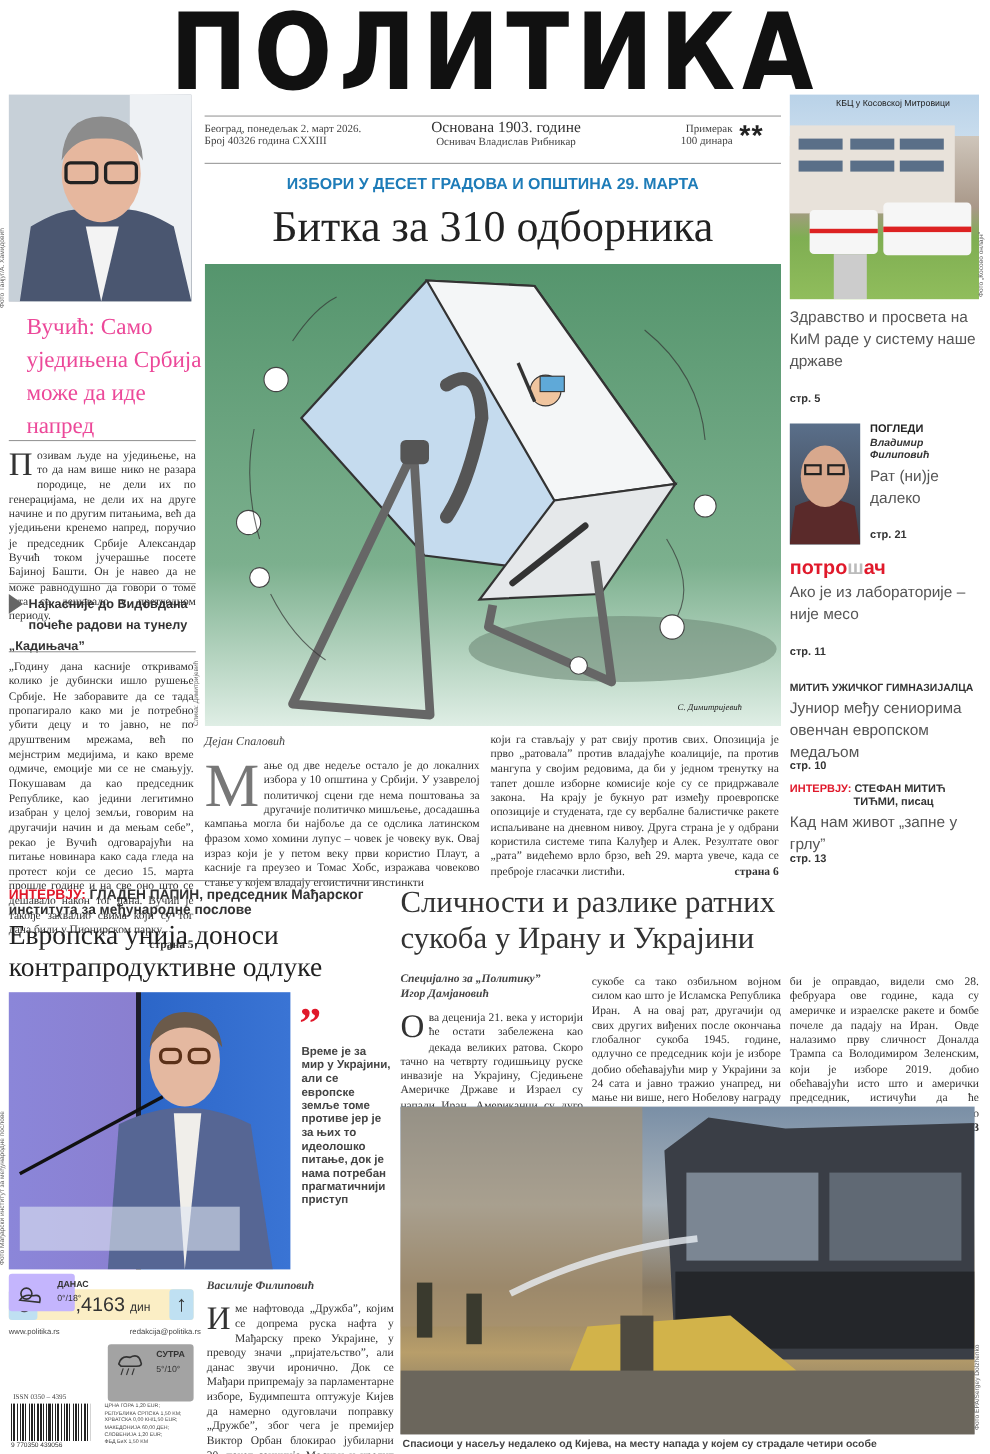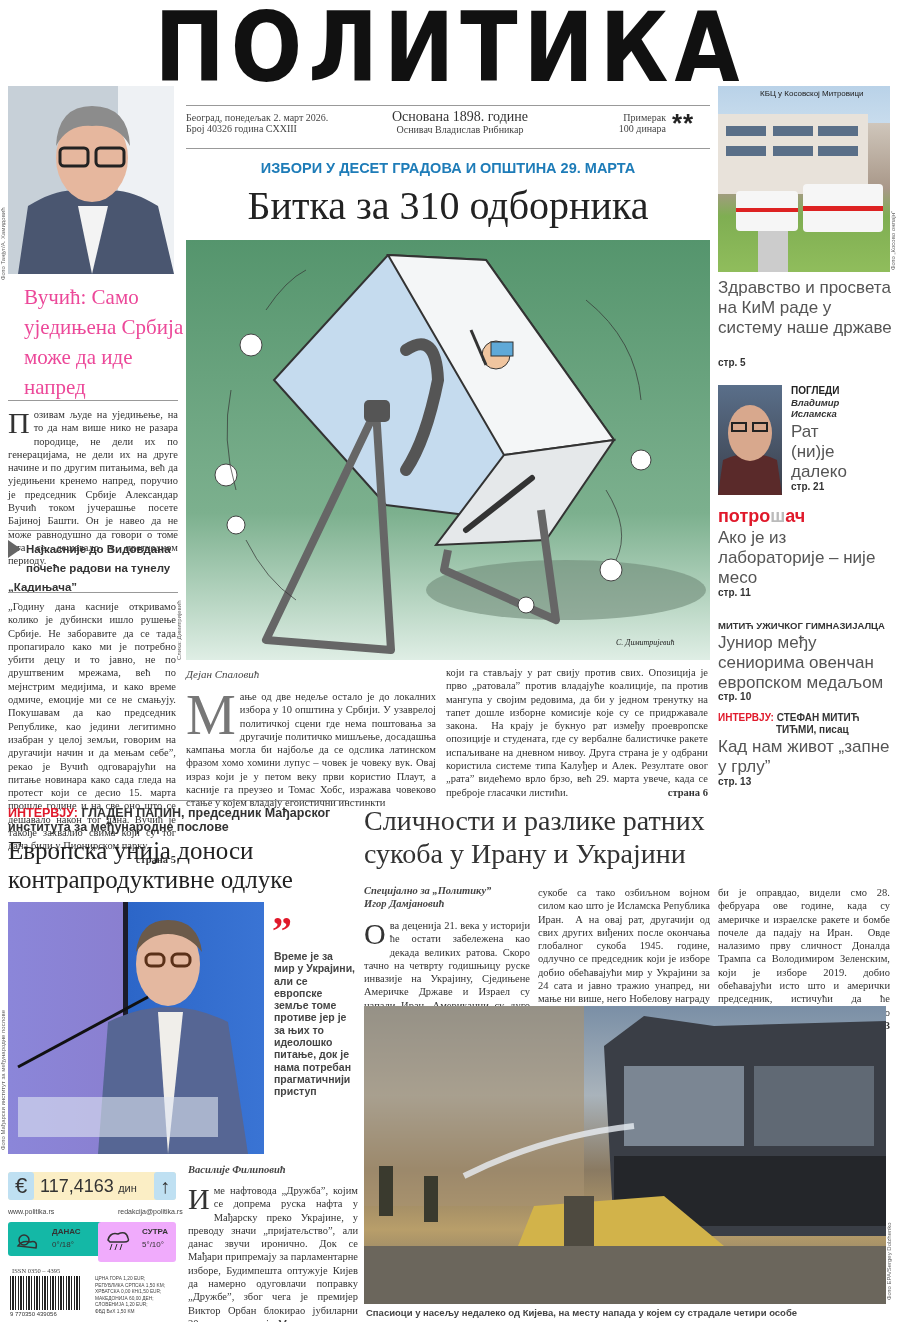--- a/index.html
+++ b/index.html
@@ -8,21 +8,21 @@
 .masthead{left:0;top:0;width:900px;height:100px;text-align:center;font-family:"DejaVu Sans",sans-serif;font-weight:bold;font-size:84px;letter-spacing:6px;line-height:96px;transform:scaleY(1.15);color:#111}
 .photo{overflow:hidden;background:#888}
 .credit{font-family:"Liberation Sans",sans-serif;font-size:6px;color:#666;writing-mode:vertical-rl;transform:rotate(180deg)}
 .hr{height:2px;background:#999}
 .meta-small{font-family:"Liberation Serif",serif;font-size:10px;line-height:11px;color:#444}
 .sans{font-family:"Liberation Sans",sans-serif}
 .serif{font-family:"Liberation Serif",serif}
 .body-text{font-family:"Liberation Serif",serif;font-size:10.5px;line-height:13.3px;text-align:justify;color:#333}
 .pageref{font-weight:bold}
 .dropcap{float:left;font-size:40px;line-height:34px;margin:2px 4px 0 0;color:#777;font-family:"Liberation Serif",serif}
-.side-head{font-family:"Liberation Sans",sans-serif;font-size:17px;line-height:20px;color:#555}
+.side-head{font-family:"Liberation Sans",sans-serif;font-size:14px;line-height:20px;color:#555}
 .str{font-family:"Liberation Sans",sans-serif;font-size:10px;font-weight:bold;color:#333}
 .kicker{font-family:"Liberation Sans",sans-serif;font-weight:bold;font-size:11px;color:#333}
 .red{color:#e0192b}
 .box{border-radius:3px}
 </style>
 </head>
 <body>
 
 <div class="abs masthead">ПОЛИТИКА</div>
 
@@ -39,21 +39,21 @@
   </svg>
 </div>
 <div class="abs credit" style="left:0;top:200px;height:80px">Фото Танјуг/А. Хамидовић</div>
 
 <div class="abs hr" style="left:186px;top:105px;width:524px;height:1px"></div>
 <div class="abs meta-small" style="left:186px;top:112px;width:150px">
   <div>Београд, понедељак 2. март 2026.</div>
   <div>Број 40326 година CXXIII</div>
 </div>
 <div class="abs" style="left:380px;top:109px;width:160px;text-align:center">
-  <div class="serif" style="font-size:14px;line-height:15px;color:#333">Основана 1898. године</div>
+  <div class="serif" style="font-size:14px;line-height:15px;color:#333">Основана 1903. године</div>
   <div class="meta-small">Оснивач Владислав Рибникар</div>
 </div>
 <div class="abs meta-small" style="left:612px;top:112px;width:54px;text-align:right">
   <div>Примерак</div>
   <div>100 динара</div>
 </div>
 <div class="abs sans" style="left:672px;top:108px;font-size:26px;font-weight:bold;letter-spacing:1px">**</div>
 <div class="abs hr" style="left:186px;top:148px;width:524px;height:1px"></div>
 
 <div class="abs sans" style="left:186px;top:160px;width:524px;text-align:center;font-weight:bold;font-size:14.5px;color:#1e7cb8">ИЗБОРИ У ДЕСЕТ ГРАДОВА И ОПШТИНА 29. МАРТА</div>
@@ -151,21 +151,21 @@
 
 <div class="abs photo" style="left:718px;top:385px;width:64px;height:110px;background:linear-gradient(#5a6f8a,#3a3f4a)">
   <svg width="64" height="110">
     <path d="M0 110 L5 75 Q32 62 59 75 L64 110Z" fill="#5a2a2a"></path>
     <ellipse cx="32" cy="48" rx="22" ry="28" fill="#d8a88d"></ellipse>
     <rect x="14" y="38" width="14" height="8" fill="none" stroke="#222" stroke-width="2"></rect>
     <rect x="35" y="38" width="14" height="8" fill="none" stroke="#222" stroke-width="2"></rect>
   </svg>
 </div>
 <div class="abs sans" style="left:791px;top:385px;font-size:10px;font-weight:bold;color:#222">ПОГЛЕДИ</div>
-<div class="abs sans" style="left:791px;top:397px;width:70px;font-size:9.5px;font-style:italic;font-weight:bold;line-height:11px;color:#333">Владимир Исламска</div>
+<div class="abs sans" style="left:791px;top:397px;width:70px;font-size:9.5px;font-style:italic;font-weight:bold;line-height:11px;color:#333">Владимир Филиповић</div>
 <div class="abs side-head" style="left:791px;top:422px;width:70px">Рат (ни)је далеко</div>
 <div class="abs str" style="left:791px;top:481px">стр. 21</div>
 
 <div class="abs sans" style="left:718px;top:506px;font-size:18px;font-weight:bold;color:#e0192b">
   <span>потро</span><span style="color:#bbb">ш</span><span>ач</span>
 </div>
 <div class="abs side-head" style="left:718px;top:528px;width:178px">Ако је из лабораторије – није месо</div>
 <div class="abs str" style="left:718px;top:587px">стр. 11</div>
 
 <div class="abs kicker" style="left:718px;top:620px;font-size:9.5px">МИТИЋ УЖИЧКОГ ГИМНАЗИЈАЛЦА</div>
@@ -205,29 +205,29 @@
 <div class="abs box" style="left:8px;top:1172px;width:168px;height:28px;background:#fbeec5;display:flex;align-items:center">
   <div class="sans box" style="width:26px;height:28px;background:#bfe0f2;text-align:center;font-size:22px;line-height:28px;color:#333">€</div>
   <div class="sans" style="flex:1;padding-left:6px;color:#333">
     <span style="font-size:18px">117,4163</span>
     <span style="font-size:11px">дин</span>
   </div>
   <div class="sans box" style="width:22px;height:28px;background:#bfe0f2;text-align:center;font-size:20px;line-height:28px;color:#333">↑</div>
 </div>
 <div class="abs sans" style="left:8px;top:1208px;font-size:7px;color:#444">www.politika.rs</div>
 <div class="abs sans" style="left:118px;top:1208px;font-size:7px;color:#444">redakcija@politika.rs</div>
-<div class="abs box" style="left:8px;top:1222px;width:100px;height:34px;background:#14b8a6">
+<div class="abs box" style="left:8px;top:1158px;width:60px;height:34px;background:#c4b5fd">
   <svg class="abs" width="28" height="24" style="left:4px;top:6px">
     <circle cx="12" cy="12" r="5" fill="none" stroke="#333" stroke-width="1.5"></circle>
     <path d="M6 18 Q10 12 18 14 Q26 12 24 20 Z" fill="none" stroke="#333" stroke-width="1.5"></path>
   </svg>
   <div class="abs sans" style="left:44px;top:5px;font-size:8px;font-weight:bold;color:#333">ДАНАС</div>
   <div class="abs sans" style="left:44px;top:18px;font-size:8px;color:#333">0°/18°</div>
 </div>
-<div class="abs box" style="left:98px;top:1222px;width:78px;height:40px;background:#f0abfc">
+<div class="abs box" style="left:98px;top:1222px;width:78px;height:52px;background:#a3a3a3">
   <svg class="abs" width="28" height="24" style="left:6px;top:6px">
     <path d="M4 12 Q6 4 14 6 Q22 2 24 10 Q26 14 20 14 L6 14 Z" fill="none" stroke="#333" stroke-width="1.5"></path>
     <line x1="8" y1="16" x2="6" y2="22" stroke="#333"></line>
       <line x1="13" y1="16" x2="11" y2="22" stroke="#333"></line>
       <line x1="18" y1="16" x2="16" y2="22" stroke="#333"></line>
   </svg>
   <div class="abs sans" style="left:44px;top:5px;font-size:8px;font-weight:bold;color:#333">СУТРА</div>
   <div class="abs sans" style="left:44px;top:18px;font-size:8px;color:#333">5°/10°</div>
 </div>
 <div class="abs serif" style="left:12px;top:1267px;font-size:6.5px;color:#444">ISSN 0350 – 4395</div>

